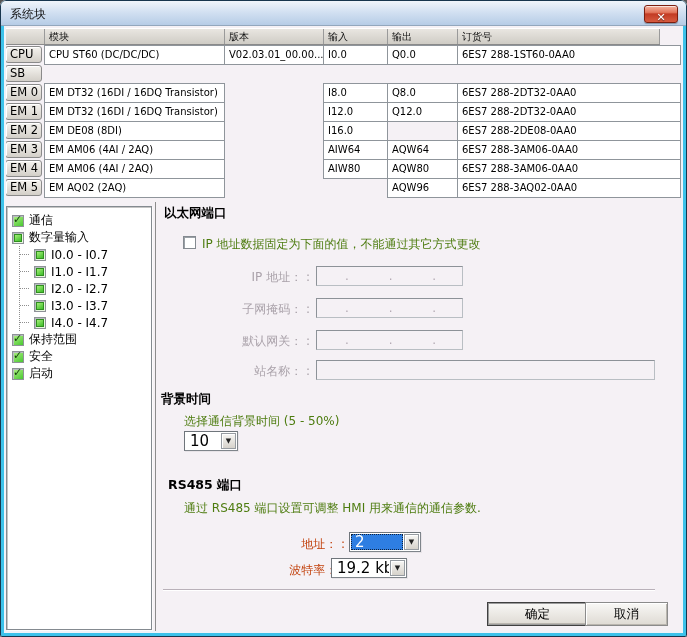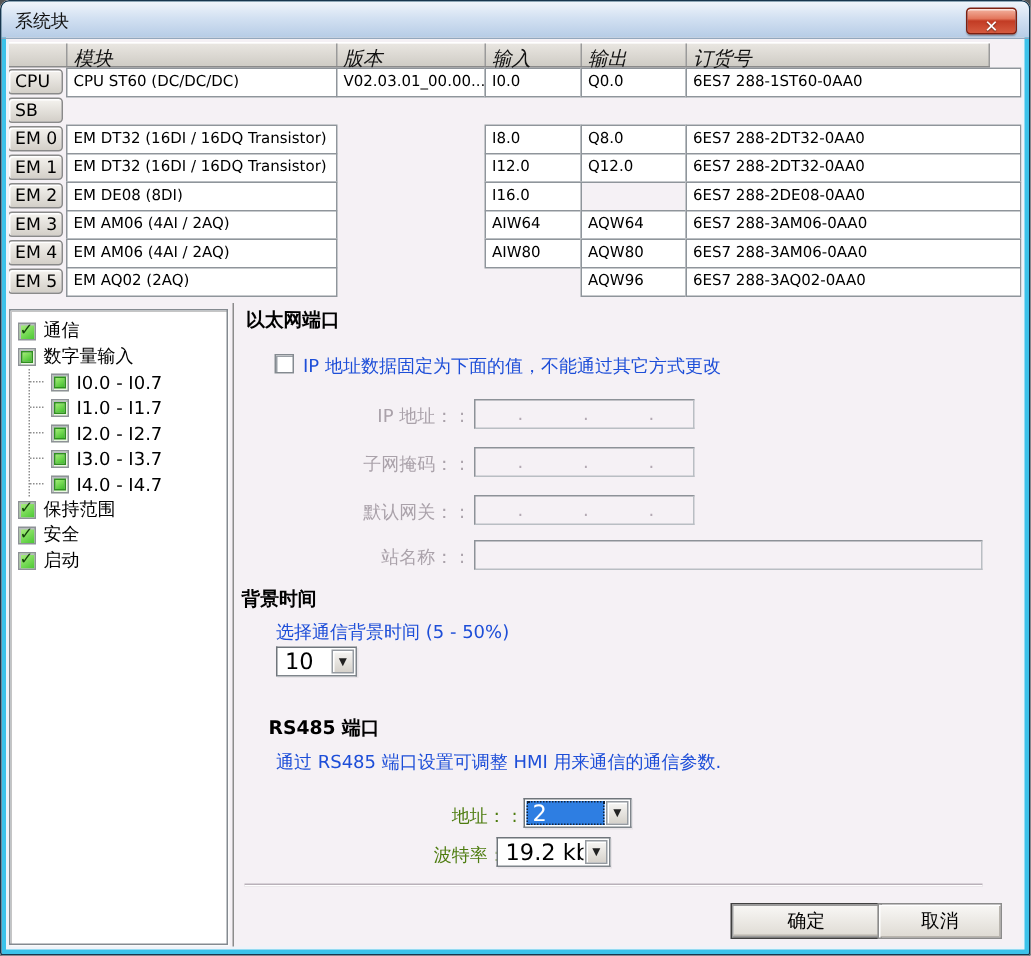--- a/index.html
+++ b/index.html
@@ -16,21 +16,21 @@
   .title-text { position:absolute; left:9px; top:5px; font-size:12px; color:#111; }
   .close-btn { position:absolute; right:8px; top:4px; width:34px; height:18px; cursor:pointer;
                background:linear-gradient(#f3b3a0,#e3765c 40%,#c23b24 50%,#d65b40);
                border:1px solid #7c1f10; border-radius:3px; text-align:center;
                box-shadow:inset 0 1px 0 rgba(255,255,255,.65), 0 1px 1px rgba(0,0,0,.3); }
   .close-btn i { font-style:normal; color:#fff; font-weight:bold; font-size:11px; line-height:16px;
                  text-shadow:0 1px 1px rgba(0,0,0,.55); }
   
   .thead { position:absolute; left:4px; top:28px; width:656px; height:17px; z-index:5;
            background:linear-gradient(#e9e6e1,#cfccc5); border-top:1px solid #fff; border-bottom:1px solid #8a8a8a; }
-  .thead .hl { position:absolute; top:1px; font-size:13px; color:#111; white-space:nowrap;font-style:italic; }
+  .thead .hl { position:absolute; top:1px; font-size:10px; color:#111; white-space:nowrap; }
   .thead .sep { position:absolute; top:0; bottom:0; width:1px; background:#9a9a9a; }
   .tc { position:absolute; height:20px; background:#fff; border:1px solid #8f959b; z-index:4;
         font-size:10px; line-height:18px; color:#000; padding:0 4px; white-space:nowrap; overflow:hidden; }
   .cM { left:44px;  width:181px; }
   .cV { left:224px; width:100px; }
   .cI { left:323px; width:65px;  }
   .cO { left:387px; width:71px;  }
   .cG { left:457px; width:224px; }
   .rh { position:absolute; left:5px; width:37px; height:17px; z-index:4; cursor:pointer;
         background:linear-gradient(#f5f3ef,#d3cfc8); border:1px solid #8a8a8a; border-radius:3px;
@@ -49,24 +49,24 @@
         background:#fff; box-shadow:inset 1px 1px 0 #b9bdc1; }
   .cb.checked { background:linear-gradient(145deg,#b2f185,#49c832); }
   .cb.checked i { font-style:normal; position:absolute; top:-3px; left:0px; color:#123f0a;
                   font-size:11px; font-weight:bold; }
   .cb.partial { background:#e9f7e1; }
   .cb.partial::after { content:""; position:absolute; inset:1px; background:linear-gradient(145deg,#a4ef76,#3dbd2a);
                        border:1px solid #2f8f1f; }
   
   .vsep { position:absolute; left:155px; top:202px; width:1px; height:430px; background:#8c8c8c; z-index:5; }
   .h-bold { position:absolute; font-size:12.5px; font-weight:bold; color:#000; white-space:nowrap; z-index:5; }
-  .lbl { position:absolute; font-size:12px; color:#1d4ed8; white-space:nowrap; z-index:5; }
+  .lbl { position:absolute; font-size:12px; color:#4d7c0f; white-space:nowrap; z-index:5; }
   .rlabel { position:absolute; left:160px; width:150px; text-align:right; font-size:12px;
             color:#aaa2aa; white-space:nowrap; z-index:5; }
-  .rlabel.dark { color:#4d7c0f; }
+  .rlabel.dark { color:#c2410c; }
   .wincb { position:absolute; width:13px; height:13px; background:#fff; border:1px solid #848a90;
            box-shadow:inset 1px 1px 0 #9aa0a6; cursor:pointer; z-index:5; }
   .dis-field { position:absolute; height:20px; background:#f5f1f5; z-index:5;
                border:1px solid #b9bec3; border-top-color:#8d9298; border-left-color:#8d9298;
                color:#b3a9b3; font-size:12px; line-height:18px; padding-left:28px;
                word-spacing:36px; white-space:pre; overflow:hidden; }
   .combo { position:absolute; height:20px; background:#fff; z-index:5; cursor:pointer;
            border:1px solid #7f858b; border-top-color:#6f757b; border-left-color:#6f757b;
            box-shadow:1px 1px 0 #e8e4e8; }
   .combo .txt { position:absolute; left:1px; top:1px; bottom:1px; right:17px;
@@ -227,21 +227,21 @@
 
   <div class="h-bold" style="left:161px; top:391px">背景时间</div>
   <div class="lbl" style="left:184px; top:413px">选择通信背景时间 (5 - 50%)</div>
   <div class="combo" style="left:184px; top:431px; width:54px">
     <span class="txt">10</span>
     <span class="dd">
         <i>▼</i>
       </span>
   </div>
 
-  <div class="h-bold" style="left:179px; top:477px">RS485 端口</div>
+  <div class="h-bold" style="left:168px; top:477px">RS485 端口</div>
   <div class="lbl" style="left:184px; top:500px">通过 RS485 端口设置可调整 HMI 用来通信的通信参数.</div>
 
   <div class="rlabel dark" style="left:195px; width:150px; top:536px">地址： :</div>
   <div class="combo" style="left:349px; top:532px; width:72px">
     <span class="txt sel">2</span>
     <span class="dd">
         <i>▼</i>
       </span>
   </div>
   <div class="rlabel dark" style="left:195px; width:150px; top:562px">波特率： :</div>

